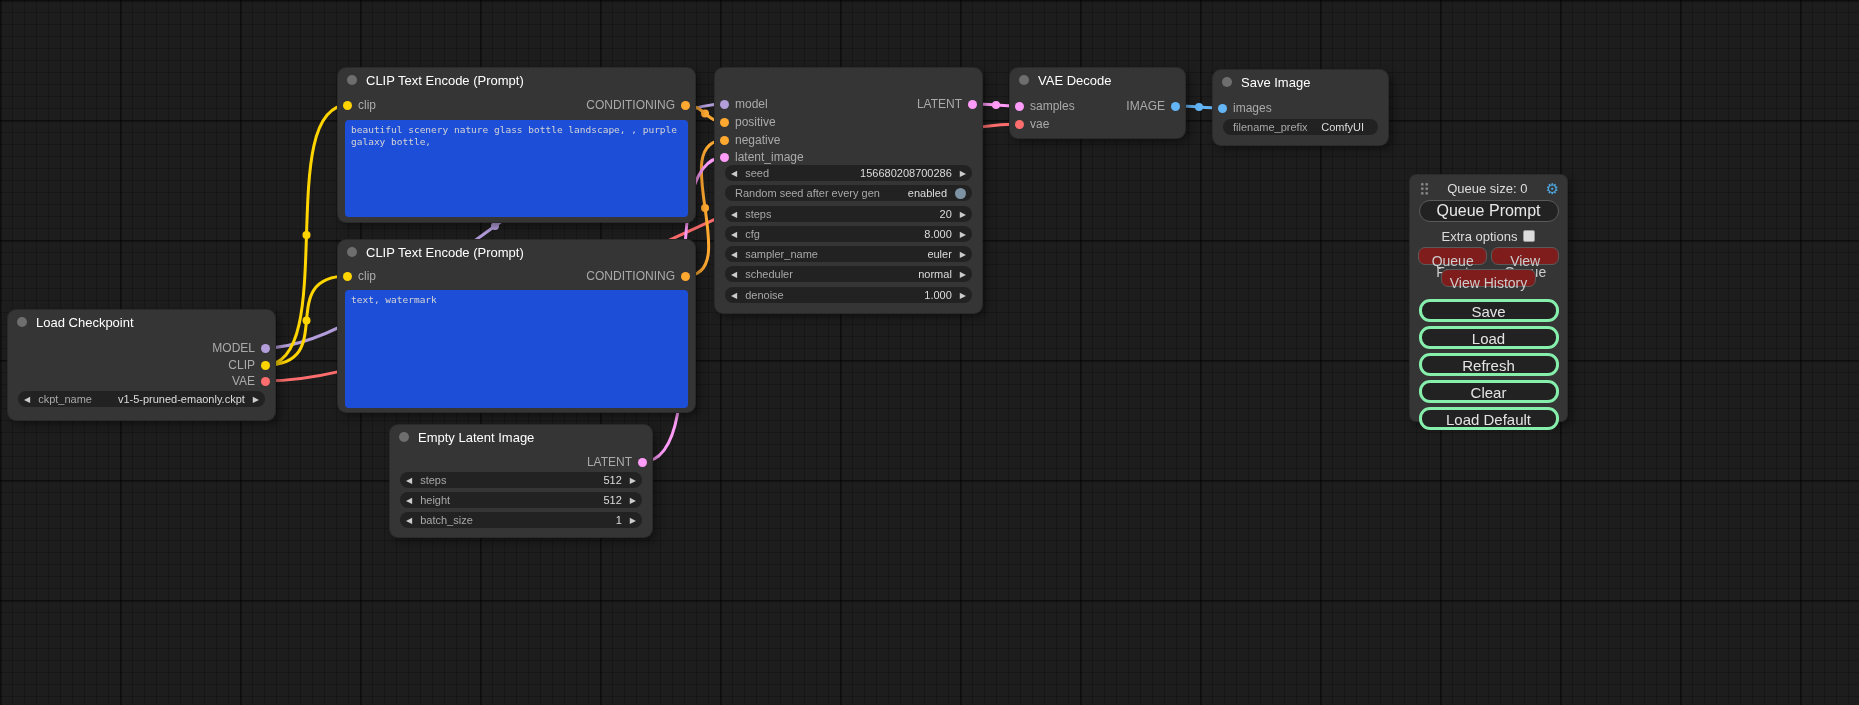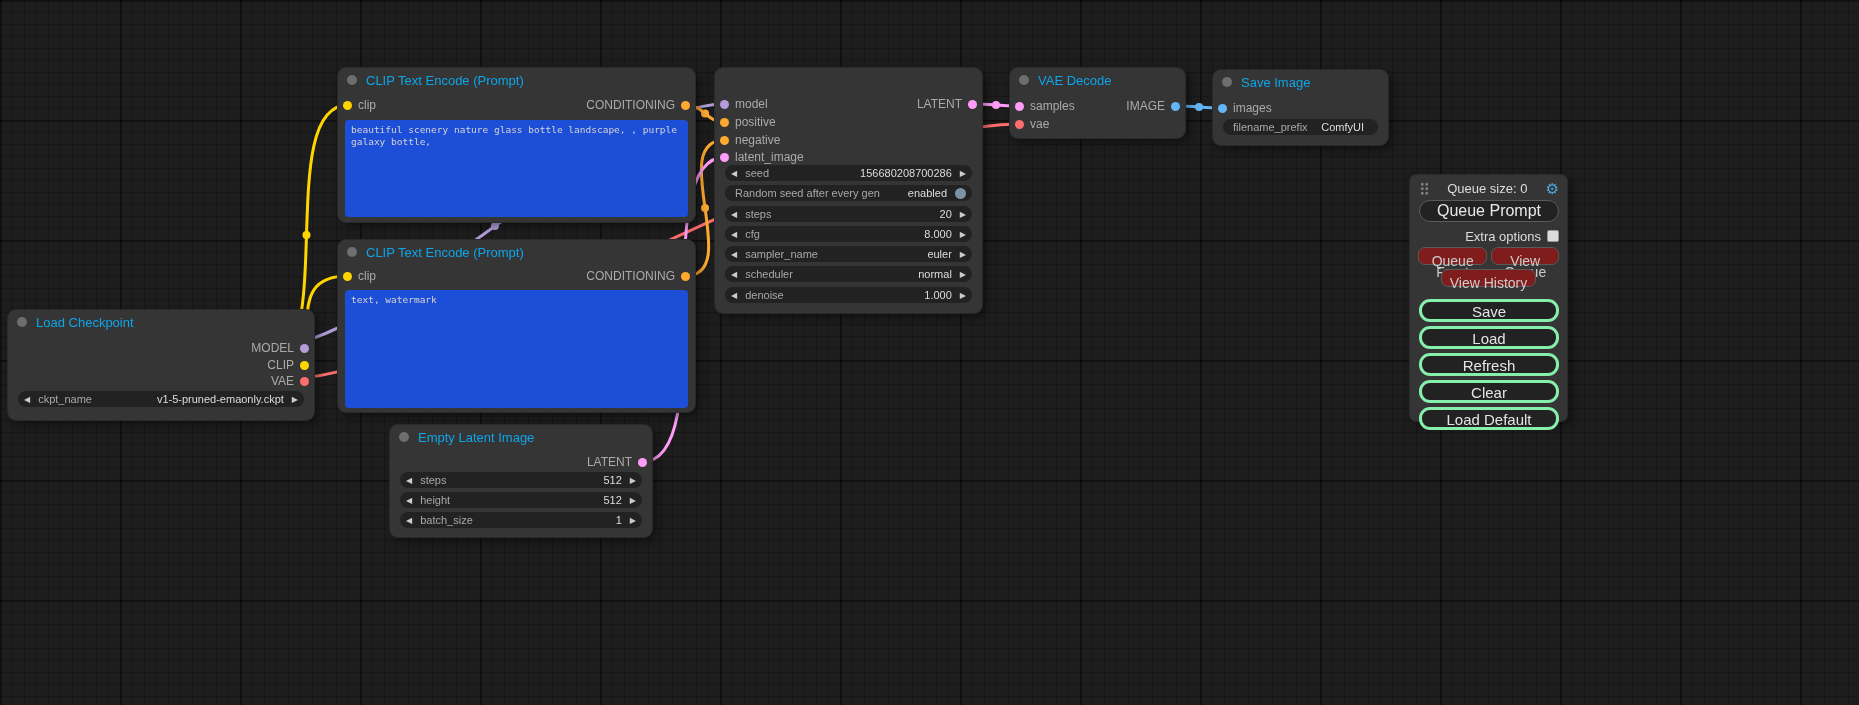--- a/index.html
+++ b/index.html
@@ -11,21 +11,21 @@
       linear-gradient(rgba(0,0,0,0.35) 2px, transparent 2px),
       linear-gradient(90deg, rgba(0,0,0,0.35) 2px, transparent 2px);
     background-size:12px 12px,12px 12px,120px 120px,120px 120px;
     font-family:"Liberation Sans",sans-serif;}
   #links{position:absolute;left:0;top:0;width:1859px;height:705px;}
   #links path{fill:none;stroke-width:3;stroke-linecap:round;}
 
   .node{position:absolute;background:#353535;border-radius:8px;
     box-shadow:0 0 0 1px #2a2a2a, 4px 4px 10px rgba(0,0,0,0.45);}
   .node-title{position:absolute;top:0;left:0;right:0;height:24px;display:flex;align-items:center;
-    padding-left:9px;color:#0ea5e9;font-size:13px;white-space:nowrap;}
+    padding-left:9px;color:#ffffff;font-size:13px;white-space:nowrap;}
   .collapse-dot{width:10px;height:10px;border-radius:50%;background:#6e6e6e;margin-right:9px;flex:0 0 auto;}
 
   .slot{position:absolute;height:16px;display:flex;align-items:center;font-size:12px;color:#aaa;white-space:nowrap;}
   .slot.in{left:0;padding-left:20px;}
   .slot.out{left:0;right:0;justify-content:flex-end;padding-right:20px;}
   .socket{position:absolute;width:9px;height:9px;border-radius:50%;top:3.5px;}
   .slot.in .socket{left:5px;}
   .slot.out .socket{right:5px;}
 
   .c-model{background:#B39DDB}.c-clip{background:#FFD500}.c-vae{background:#FF6E6E}
@@ -39,21 +39,21 @@
   .widget.noarrow .wlabel{margin-left:4px;text-align:right;}
   .toggle-dot{width:11px;height:11px;border-radius:50%;background:#7d93a4;flex:0 0 auto;}
 
   .textbox{position:absolute;background:#1d4ed8;border-radius:4px;color:#d4d4d4;
     font-family:"DejaVu Sans Mono",monospace;font-size:9.5px;line-height:1.3;
     padding:4px 6px;box-sizing:border-box;white-space:pre-wrap;word-break:break-word;overflow:hidden;}
 
   
   #queue-panel{position:absolute;left:1410px;top:175px;width:157px;height:246px;background:#353535;
     border-radius:6px;box-shadow:0 0 0 1px #2a2a2a, 4px 4px 10px rgba(0,0,0,0.45);
-    display:flex;flex-direction:column;align-items:flex-end;padding:6px 8px;box-sizing:border-box;}
+    display:flex;flex-direction:column;align-items:center;padding:6px 8px;box-sizing:border-box;}
   .qp-header{width:100%;height:20px;display:flex;align-items:center;color:#ddd;font-size:13px;}
   .drag-dots{width:9px;height:13px;margin-left:2px;
     background-image:radial-gradient(#8a8a8a 1px, transparent 1.6px);background-size:4.5px 4.5px;flex:0 0 auto;}
   .qp-title{flex:1;text-align:center;}
   .gear{color:#4da6e0;font-size:15px;flex:0 0 auto;cursor:pointer;line-height:1;}
   button{font-family:"Liberation Sans",sans-serif;cursor:pointer;}
   .qp-big{width:140px;height:26px;margin-top:4px;background:#222;color:#e8e8e8;border:1px solid #5a5a5a;
     border-radius:12px;font-size:16px;}
   .qp-extra{display:flex;align-items:center;gap:6px;color:#ddd;font-size:13px;margin-top:7px;height:14px;}
   .qp-check{width:10px;height:10px;background:#dcdcdc;border:1px solid #999;border-radius:2px;display:inline-block;}
@@ -83,21 +83,21 @@
     <circle cx="306.5" cy="235" r="4" fill="#FFD500"></circle>
     <circle cx="306.5" cy="320.5" r="4" fill="#FFD500"></circle>
     <circle cx="642.5" cy="252.5" r="4" fill="#FF6E6E"></circle>
     <circle cx="705" cy="113.5" r="4" fill="#FFA931"></circle>
     <circle cx="705" cy="208" r="4" fill="#FFA931"></circle>
     <circle cx="683.5" cy="309.5" r="4" fill="#FF9CF9"></circle>
     <circle cx="996" cy="105" r="4" fill="#FF9CF9"></circle>
     <circle cx="1199" cy="107" r="4" fill="#64B5F6"></circle>
   </svg>
 
-  <div class="node" style="left:8px;top:310px;width:306px;height:110px;">
+  <div class="node" style="left:8px;top:310px;width:267px;height:110px;">
     <div class="node-title">
       <span class="collapse-dot"></span>
       <span>Load Checkpoint</span>
     </div>
     <div class="slot out" style="top:30px">
       <span>MODEL</span>
       <span class="socket c-model"></span>
     </div>
     <div class="slot out" style="top:47px">
       <span>CLIP</span>

